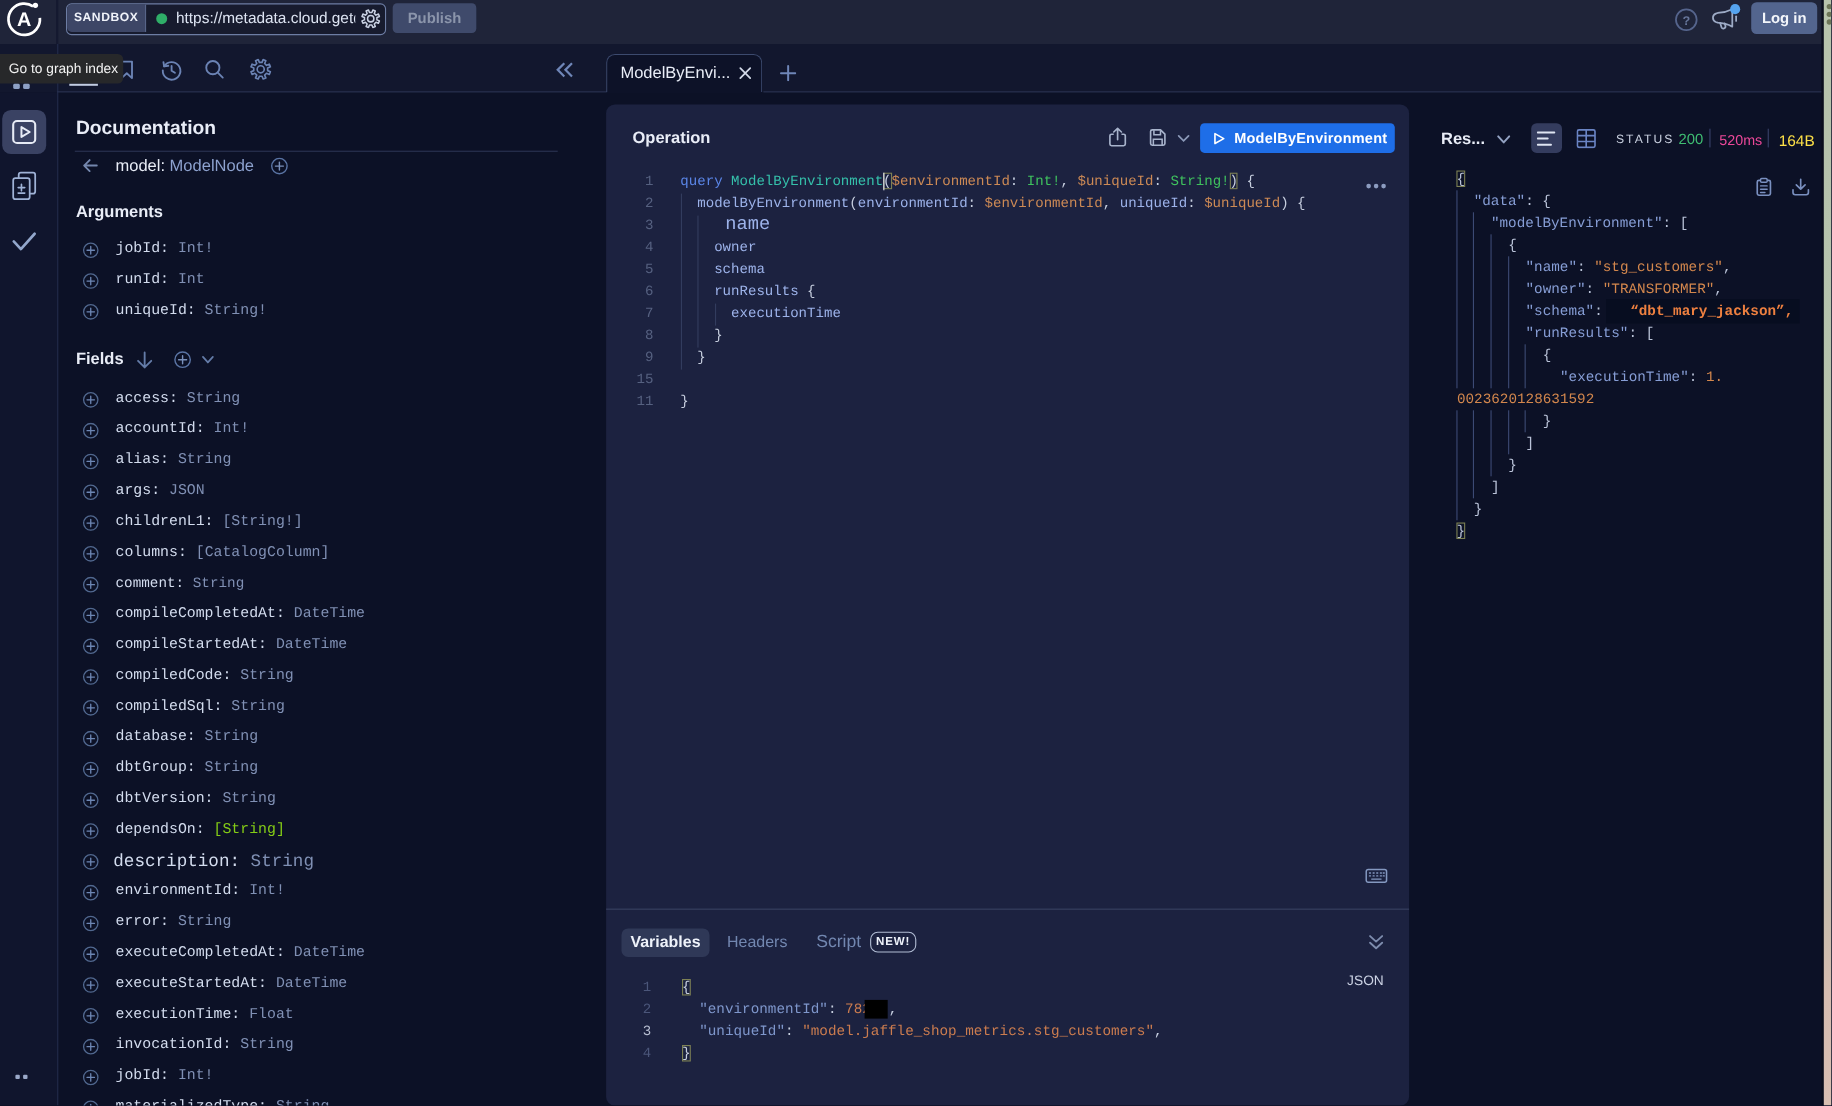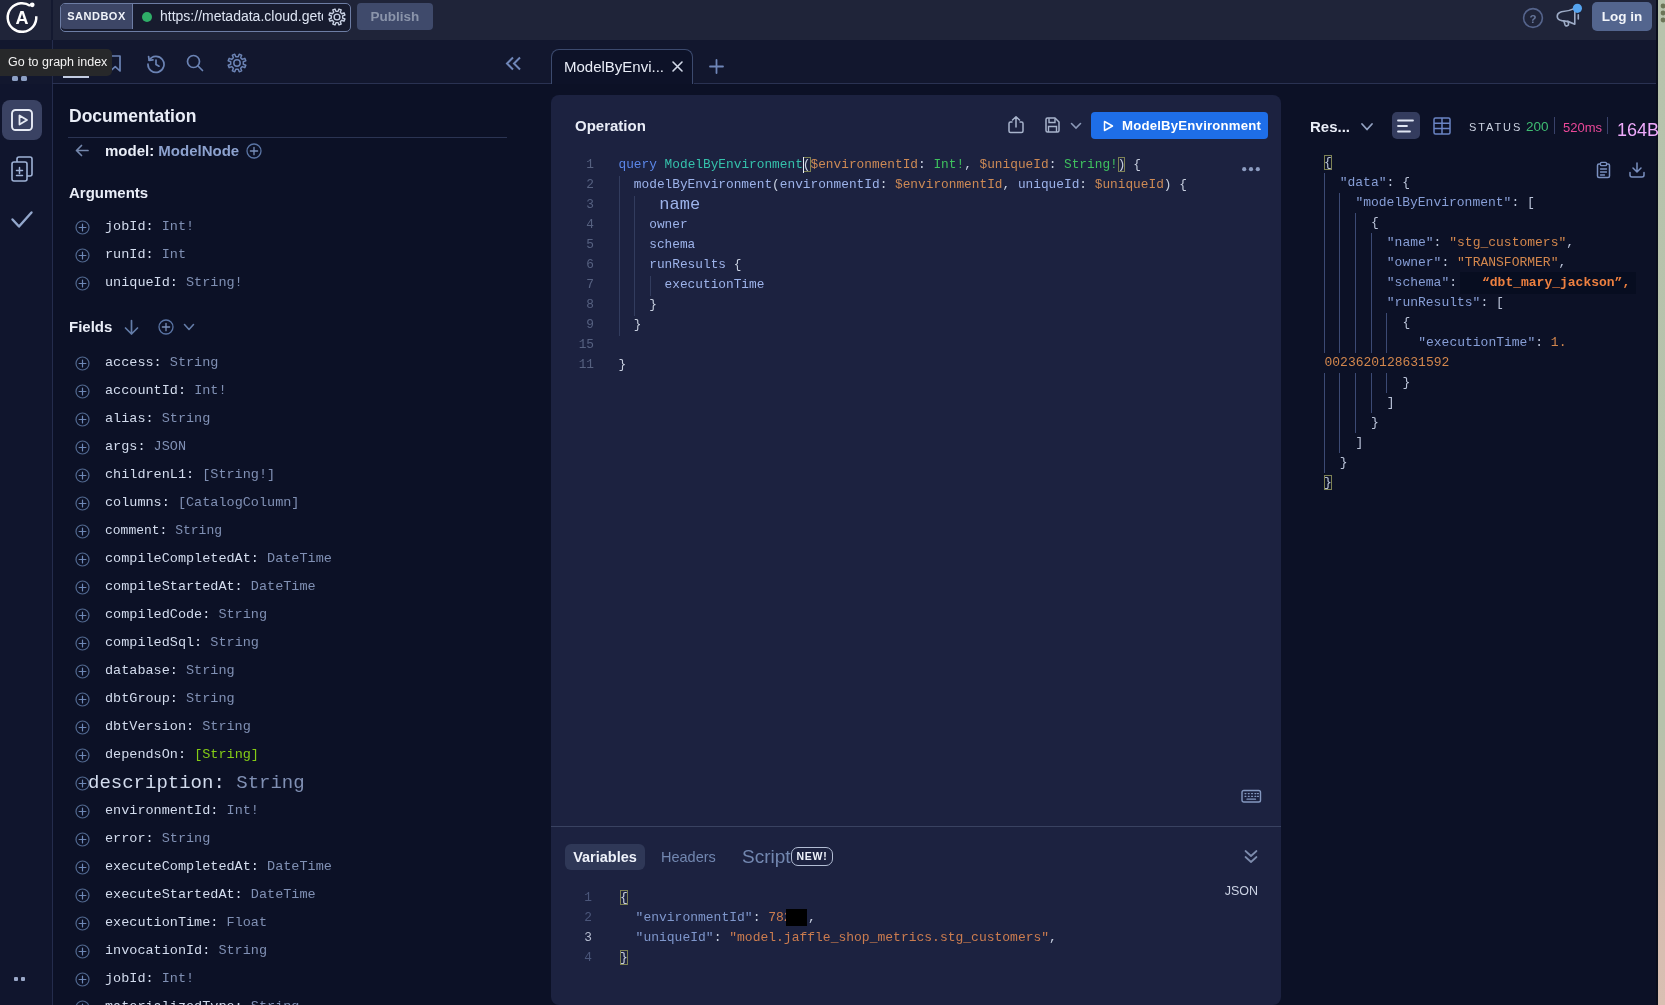--- a/index.html
+++ b/index.html
@@ -100,21 +100,21 @@
 <svg class="ab" style="left:10px;top:210px" width="24" height="20" viewBox="0 0 24 20">
 <path d="M2.5 9.5 L9 16.5 L21.5 2.5" fill="none" stroke="#93a7cc" stroke-width="2.4" stroke-linecap="round" stroke-linejoin="round"></path>
   </svg>
 <div class="ab" style="left:14px;top:977px;width:4px;height:4px;border-radius:1px;background:#9aa8c8"></div>
 <div class="ab" style="left:20.5px;top:977px;width:4px;height:4px;border-radius:1px;background:#9aa8c8"></div>
 <div class="ab" style="left:69px;top:106px;font-size:17.5px;font-weight:bold;color:#e9edf7">Documentation</div>
 <div class="ab" style="left:68px;top:137px;width:439px;height:1px;background:#2b3453"></div>
 <svg class="ab" style="left:74px;top:143px" width="16" height="15" viewBox="0 0 16 15">
 <path d="M14 7.5 H2.5 M7.5 2.5 L2.5 7.5 L7.5 12.5" fill="none" stroke="#7487ad" stroke-width="1.7" stroke-linecap="round" stroke-linejoin="round"></path>
   </svg>
-<div class="ab" style="left:105px;top:142px;font-size:15px;font-weight:bold;color:#e9edf7">model: <span style="color:#8da2cf">ModelNode</span></div>
+<div class="ab" style="left:105px;top:142px;font-size:15px;font-weight:normal;color:#e9edf7">model: <span style="color:#8da2cf">ModelNode</span></div>
 <svg class="ab" style="left:245.5px;top:142.5px" width="16" height="16" viewBox="0 0 16 16">
     <circle cx="8" cy="8" r="7" fill="none" stroke="#5a74a4" stroke-width="1.3"></circle>
     <path d="M8 4.359999999999999 V11.64 M4.359999999999999 8 H11.64" stroke="#7990ba" stroke-width="1.3" stroke-linecap="round"></path>
   </svg>
 <div class="ab" style="left:69px;top:184px;font-size:15px;font-weight:bold;color:#e9edf7">Arguments</div>
 <svg class="ab" style="left:75.0px;top:219.5px" width="15.0" height="15.0" viewBox="0 0 15.0 15.0">
     <circle cx="7.5" cy="7.5" r="6.5" fill="none" stroke="#51688f" stroke-width="1.2"></circle>
     <path d="M7.5 4.12 V10.879999999999999 M4.12 7.5 H10.879999999999999" stroke="#6d87b5" stroke-width="1.2" stroke-linecap="round"></path>
   </svg>
 <div class="ab m" style="left:105px;top:217px;height:20px;line-height:20px;font-size:13.5px;color:#d3dcee">jobId: <span style="color:#8090b4">Int!</span></div>
@@ -211,21 +211,21 @@
 <div class="ab m" style="left:105px;top:717px;height:20px;line-height:20px;font-size:13.5px;color:#d3dcee">dbtVersion: <span style="color:#8090b4">String</span></div>
 <svg class="ab" style="left:75.0px;top:747.5px" width="15.0" height="15.0" viewBox="0 0 15.0 15.0">
     <circle cx="7.5" cy="7.5" r="6.5" fill="none" stroke="#51688f" stroke-width="1.2"></circle>
     <path d="M7.5 4.12 V10.879999999999999 M4.12 7.5 H10.879999999999999" stroke="#6d87b5" stroke-width="1.2" stroke-linecap="round"></path>
   </svg>
 <div class="ab m" style="left:105px;top:745px;height:20px;line-height:20px;font-size:13.5px;color:#d3dcee">dependsOn: <span style="color:#84cc16">[String]</span></div>
 <svg class="ab" style="left:75.0px;top:775.5px" width="15.0" height="15.0" viewBox="0 0 15.0 15.0">
     <circle cx="7.5" cy="7.5" r="6.5" fill="none" stroke="#51688f" stroke-width="1.2"></circle>
     <path d="M7.5 4.12 V10.879999999999999 M4.12 7.5 H10.879999999999999" stroke="#6d87b5" stroke-width="1.2" stroke-linecap="round"></path>
   </svg>
-<div class="ab m" style="left:88px;top:773px;height:20px;line-height:20px;font-size:19px;color:#d3dcee">description: <span style="color:#8090b4">String</span></div>
+<div class="ab m" style="left:103px;top:773px;height:20px;line-height:20px;font-size:16px;color:#d3dcee">description: <span style="color:#8090b4">String</span></div>
 <svg class="ab" style="left:75.0px;top:803.5px" width="15.0" height="15.0" viewBox="0 0 15.0 15.0">
     <circle cx="7.5" cy="7.5" r="6.5" fill="none" stroke="#51688f" stroke-width="1.2"></circle>
     <path d="M7.5 4.12 V10.879999999999999 M4.12 7.5 H10.879999999999999" stroke="#6d87b5" stroke-width="1.2" stroke-linecap="round"></path>
   </svg>
 <div class="ab m" style="left:105px;top:801px;height:20px;line-height:20px;font-size:13.5px;color:#d3dcee">environmentId: <span style="color:#8090b4">Int!</span></div>
 <svg class="ab" style="left:75.0px;top:831.5px" width="15.0" height="15.0" viewBox="0 0 15.0 15.0">
     <circle cx="7.5" cy="7.5" r="6.5" fill="none" stroke="#51688f" stroke-width="1.2"></circle>
     <path d="M7.5 4.12 V10.879999999999999 M4.12 7.5 H10.879999999999999" stroke="#6d87b5" stroke-width="1.2" stroke-linecap="round"></path>
   </svg>
 <div class="ab m" style="left:105px;top:829px;height:20px;line-height:20px;font-size:13.5px;color:#d3dcee">error: <span style="color:#8090b4">String</span></div>
@@ -307,21 +307,21 @@
     <circle cx="11" cy="4.2" r="2.1" fill="#8c9cc0"></circle>
     <circle cx="17.8" cy="4.2" r="2.1" fill="#8c9cc0"></circle>
   </svg>
 <svg class="ab" style="left:1241px;top:789px" width="21" height="15" viewBox="0 0 21 15">
 <rect x="1" y="1.5" width="18.5" height="11.5" rx="1.8" fill="none" stroke="#8498c0" stroke-width="1.4"></rect>
 <path d="M4 4.6 h0.9 M7.3 4.6 h0.9 M10.6 4.6 h0.9 M13.9 4.6 h0.9 M4 7.3 h0.9 M7.3 7.3 h0.9 M10.6 7.3 h0.9 M13.9 7.3 h0.9 M16.5 4.6 h0.9 M16.5 7.3 h0.9 M6 10.2 h8.5" stroke="#8498c0" stroke-width="1.25" stroke-linecap="round"></path>
   </svg>
 <div class="ab" style="left:550.5px;top:826px;width:730.5px;height:1px;background:#394261"></div>
 <div class="ab" style="left:565px;top:844px;width:80px;height:26px;background:#2f3857;border-radius:6px;text-align:center;line-height:26px;font-size:14.5px;font-weight:bold;color:#eef2fa">Variables</div>
 <div class="ab" style="left:661px;top:844px;height:26px;line-height:26px;font-size:14.5px;color:#7287b0">Headers</div>
-<div class="ab" style="left:742px;top:844px;height:26px;line-height:26px;font-size:19px;color:#7287b0">Script</div>
+<div class="ab" style="left:742px;top:844px;height:26px;line-height:26px;font-size:16px;color:#7287b0">Script</div>
 <div class="ab" style="left:791px;top:847px;width:42px;height:19px;border:1.3px solid #b2bdd4;border-radius:7px;box-sizing:border-box;text-align:center;line-height:16px;font-size:10.5px;font-weight:bold;letter-spacing:0.8px;color:#eef2fa">NEW!</div>
 <svg class="ab" style="left:1243px;top:849px" width="16" height="16" viewBox="0 0 16 16">
 <path d="M2.5 2 L8 7 L13.5 2 M2.5 8 L8 13 L13.5 8" fill="none" stroke="#7d8cad" stroke-width="1.7" stroke-linecap="round" stroke-linejoin="round"></path>
   </svg>
 <div class="ab" style="left:1221px;top:884px;width:37px;font-size:12.5px;color:#ccd3e4;text-align:right">JSON</div>
 <div class="num" style="left:555px;top:888px;width:37px;font-size:12.8px;color:#4b567a">1</div>
 <div class="cl" style="left:620px;top:888px;font-size:13px"><span class="bx" style="color:#c7cfdf">{</span></div>
 <div class="num" style="left:555px;top:908px;width:37px;font-size:12.8px;color:#4b567a">2</div>
 <div class="cl" style="left:620px;top:908px;font-size:13px">  <span style="color:#7f97cc">"environmentId"</span><span style="color:#c7cfdf">:</span> <span style="color:#cb7c4f">782</span></div>
 <div class="num" style="left:555px;top:928px;width:37px;font-size:12.8px;color:#b6bdd0">3</div>
@@ -340,21 +340,21 @@
   </svg>
 <svg class="ab" style="left:1433px;top:117px" width="18" height="18" viewBox="0 0 18 18">
 <rect x="1" y="1" width="16" height="16" rx="1.5" fill="none" stroke="#6a84c4" stroke-width="1.5"></rect>
 <path d="M1 6.3 H17 M1 11.6 H17 M9 1 V17" stroke="#6a84c4" stroke-width="1.5"></path>
   </svg>
 <div class="ab" style="left:1469px;top:121px;font-size:11px;letter-spacing:1.9px;color:#ccd3e2">STATUS</div>
 <div class="ab" style="left:1526px;top:119px;font-size:13.5px;color:#3fbd72">200</div>
 <div class="ab" style="left:1554px;top:117px;width:1px;height:17px;background:#39426a"></div>
 <div class="ab" style="left:1563px;top:119.5px;font-size:13px;color:#ec4899">520ms</div>
 <div class="ab" style="left:1607px;top:117px;width:1px;height:17px;background:#39426a"></div>
-<div class="ab" style="left:1617px;top:119.5px;font-size:18px;color:#f0abfc">164B</div>
+<div class="ab" style="left:1617px;top:119.5px;font-size:14px;color:#fde047">164B</div>
 <svg class="ab" style="left:1595px;top:161px" width="17" height="18" viewBox="0 0 17 18">
 <rect x="2.5" y="3" width="12" height="13.5" rx="1.5" fill="none" stroke="#7a90c0" stroke-width="1.5"></rect>
 <rect x="5.5" y="1.3" width="6" height="3.4" rx="1" fill="#0c1126" stroke="#7a90c0" stroke-width="1.3"></rect>
 <path d="M5.5 8 h6 M5.5 11 h6 M5.5 14 h4" stroke="#7a90c0" stroke-width="1.3" stroke-linecap="round"></path>
   </svg>
 <svg class="ab" style="left:1628px;top:161px" width="18" height="18" viewBox="0 0 18 18">
 <path d="M9 2 V10.5 M5 7 L9 11 L13 7" fill="none" stroke="#7a90c0" stroke-width="1.5" stroke-linecap="round" stroke-linejoin="round"></path>
 <path d="M2 11.5 V14 a2 2 0 0 0 2 2 H14 a2 2 0 0 0 2 -2 V11.5" fill="none" stroke="#7a90c0" stroke-width="1.5" stroke-linecap="round"></path>
   </svg>
 <div class="ab" style="left:1460px;top:272px;width:176px;height:22px;background:#070d20"></div>

